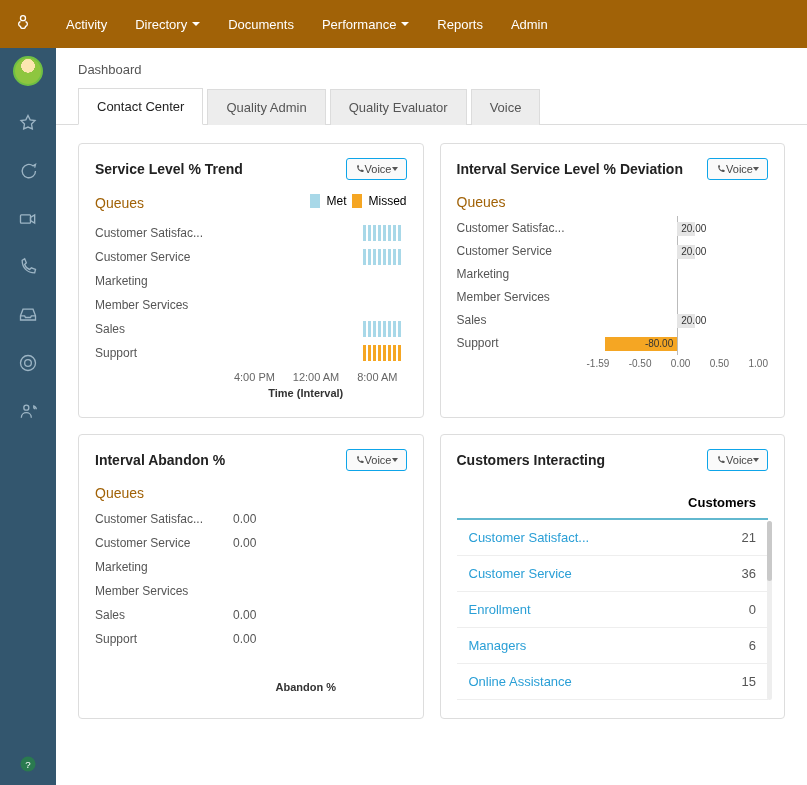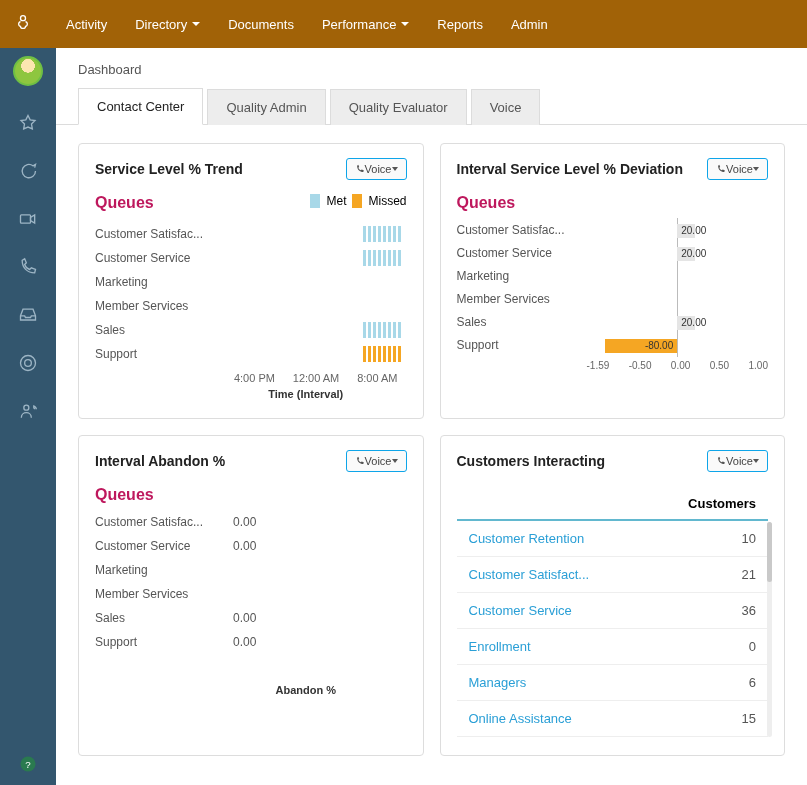--- a/index.html
+++ b/index.html
@@ -19,21 +19,21 @@
 .tabs { display: flex; border-bottom: 1px solid #dcdcdc; padding: 0 22px; align-items: flex-end; }
 .tabs .tab { padding: 10px 18px; font-size: 13px; background: #ededed; border: 1px solid #dcdcdc; border-bottom: none; margin-right: 4px; color: #555; cursor: pointer; position: relative; top: 1px; }
 .tabs .tab.active { background: #fff; color: #222; border-bottom: 1px solid #fff; }
 .dashboard { display: grid; grid-template-columns: 1fr 1fr; gap: 16px; padding: 18px 22px; }
 .card { border: 1px solid #ddd; border-radius: 4px; padding: 14px 16px 18px; background: #fff; }
 .card-header { display: flex; justify-content: space-between; align-items: center; margin-bottom: 14px; }
 .card-title { font-weight: 600; font-size: 14px; color: #222; }
 .voice-btn { border: 1px solid #0ea5e9; border-radius: 3px; background: #fafafa; padding: 4px 8px; font-size: 11px; color: #444; cursor: pointer; display: flex; align-items: center; }
 .voice-btn .caret-down { width: 0; height: 0; border-left: 3px solid transparent; border-right: 3px solid transparent; border-top: 4px solid #555; }
 .phone-icon { width: 10px; height: 10px; }
-.subhead { font-weight: 700; font-size: 16px; margin-bottom: 6px; color: #be185d; }
+.subhead { font-weight: 400; font-size: 14px; margin-bottom: 6px; color: #a16207; }
 .legend { display: flex; align-items: center; gap: 6px; font-size: 12px; }
 .legend .sw { width: 10px; height: 14px; display: inline-block; }
 .sw-met { background: #a8d8e8; }
 .sw-missed { background: #f5a623; }
 .queues-header { display: flex; justify-content: space-between; align-items: baseline; margin-bottom: 4px; }
 .queue-row { display: flex; align-items: center; height: 24px; font-size: 12px; color: #555; }
 .queue-label { width: 130px; white-space: nowrap; overflow: hidden; text-overflow: ellipsis; }
 .bar-zone { flex: 1; display: flex; justify-content: flex-end; padding-right: 6px; }
 .stripes { display: flex; gap: 2px; }
 .stripes span { width: 3px; height: 16px; }
@@ -374,24 +374,20 @@
           <div class="cust-wrap">
             <table class="cust-table">
               <thead>
                   <tr>
                 <th></th>
                 <th>Customers</th>
               </tr>
                 </thead>
               <tbody id="cust-rows">
                   <tr>
-                    <td><a>Customer Retention</a></td>
-                    <td>10</td>
-                  </tr>
-                  <tr>
                     <td><a>Customer Satisfact...</a></td>
                     <td>21</td>
                   </tr>
                   <tr>
                     <td><a>Customer Service</a></td>
                     <td>36</td>
                   </tr>
                   <tr>
                     <td><a>Enrollment</a></td>
                     <td>0</td>

